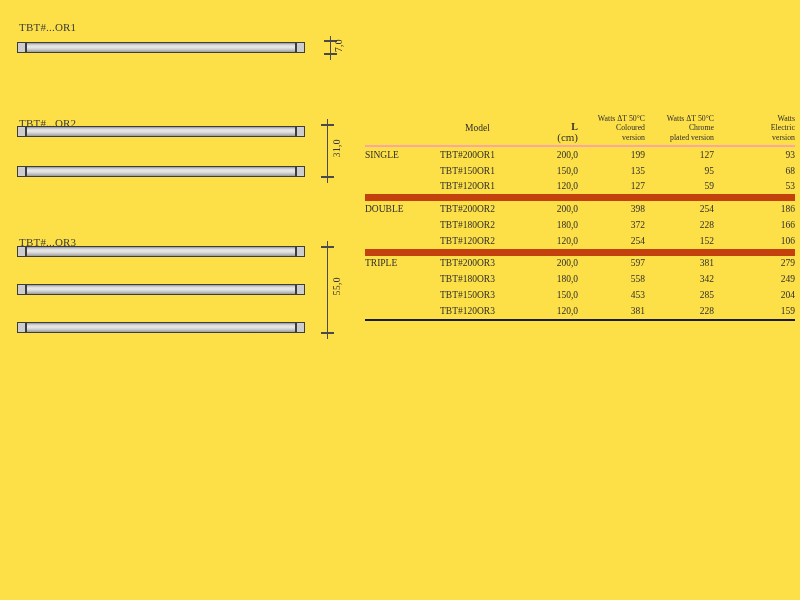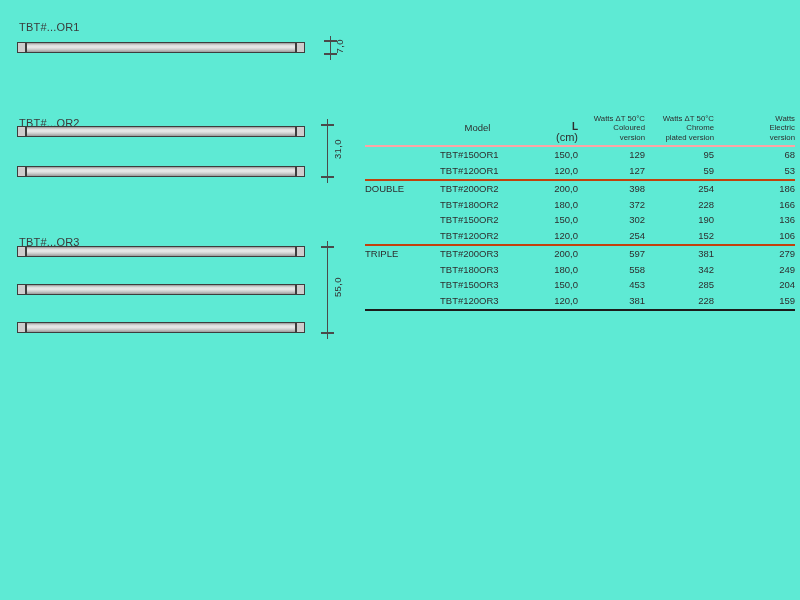--- a/index.html
+++ b/index.html
@@ -1,18 +1,18 @@
 <!DOCTYPE html>
 <html><head>
 <meta charset="utf-8">
 <style>
   html,body{margin:0;padding:0;background:#ffffff;}
   .page{
-    position:relative;width:800px;height:600px;background:#5eead4;overflow:hidden;
-    font-family:Liberation Sans, sans-serif;color:#333;
+    position:relative;width:800px;height:600px;background:#fde047;overflow:hidden;
+    font-family:Liberation Serif, serif;color:#333;
   }
   
   .diagram-label{
     position:absolute;left:19px;font-size:11px;letter-spacing:.2px;color:#3a3a3a;
   }
   .tube{
     position:absolute;left:17px;width:288px;height:11px;box-sizing:border-box;
     border:1px solid #3d3d3d;
     background:linear-gradient(180deg,#969696 0%,#dadada 22%,#e9e9e9 45%,#cfcfcf 70%,#9b9b9b 100%);
   }
@@ -38,21 +38,21 @@
   table.spec thead th{vertical-align:bottom;border-bottom:2px solid #fca5a5;height:38px;}
   .h-model{text-align:center;font-size:9.5px;padding-bottom:12px !important;}
   .h-len{text-align:right;padding-bottom:3px !important;}
   .h-len .len-l{font-weight:bold;font-size:10px;line-height:11px;}
   .h-len .len-unit{font-size:11px;line-height:10px;}
   .h-watts{text-align:right;font-size:7.8px;line-height:9.4px;padding-bottom:3px !important;}
   table.spec td{height:15.75px;white-space:nowrap;}
   td.c-group{text-align:left;padding-left:5px;}
   td.c-model{text-align:left;padding-left:5px;}
   td.c-num{text-align:right;padding-right:1px;}
-  table.spec tbody + tbody tr:first-child td{border-top:2px solid #c2410c;}
+  table.spec tbody + tbody tr:first-child td{border-top:7px solid #c2410c;}
 </style>
 </head>
 <body>
 
 <div class="page">
 
   <div class="diagram-label" style="top:21px;">TBT#...OR1</div>
   <div class="tube" style="top:42px;">
     <span class="cap left"></span>
     <span class="cap right"></span>
@@ -124,24 +124,32 @@
         <th class="h-watts">
           <div>Watts</div>
           <div>Electric</div>
           <div>version</div>
         </th>
       </tr>
     </thead>
 
   <tbody>
         <tr>
+          <td class="c-group">SINGLE</td>
+          <td class="c-model">TBT#200OR1</td>
+          <td class="c-num">200,0</td>
+          <td class="c-num">199</td>
+          <td class="c-num">127</td>
+          <td class="c-num">93</td>
+        </tr>
+        <tr>
           <td class="c-group"></td>
           <td class="c-model">TBT#150OR1</td>
           <td class="c-num">150,0</td>
-          <td class="c-num">129</td>
+          <td class="c-num">135</td>
           <td class="c-num">95</td>
           <td class="c-num">68</td>
         </tr>
         <tr>
           <td class="c-group"></td>
           <td class="c-model">TBT#120OR1</td>
           <td class="c-num">120,0</td>
           <td class="c-num">127</td>
           <td class="c-num">59</td>
           <td class="c-num">53</td>
@@ -159,28 +167,20 @@
         <tr>
           <td class="c-group"></td>
           <td class="c-model">TBT#180OR2</td>
           <td class="c-num">180,0</td>
           <td class="c-num">372</td>
           <td class="c-num">228</td>
           <td class="c-num">166</td>
         </tr>
         <tr>
           <td class="c-group"></td>
-          <td class="c-model">TBT#150OR2</td>
-          <td class="c-num">150,0</td>
-          <td class="c-num">302</td>
-          <td class="c-num">190</td>
-          <td class="c-num">136</td>
-        </tr>
-        <tr>
-          <td class="c-group"></td>
           <td class="c-model">TBT#120OR2</td>
           <td class="c-num">120,0</td>
           <td class="c-num">254</td>
           <td class="c-num">152</td>
           <td class="c-num">106</td>
         </tr>
       </tbody>
       <tbody>
         <tr>
           <td class="c-group">TRIPLE</td>

